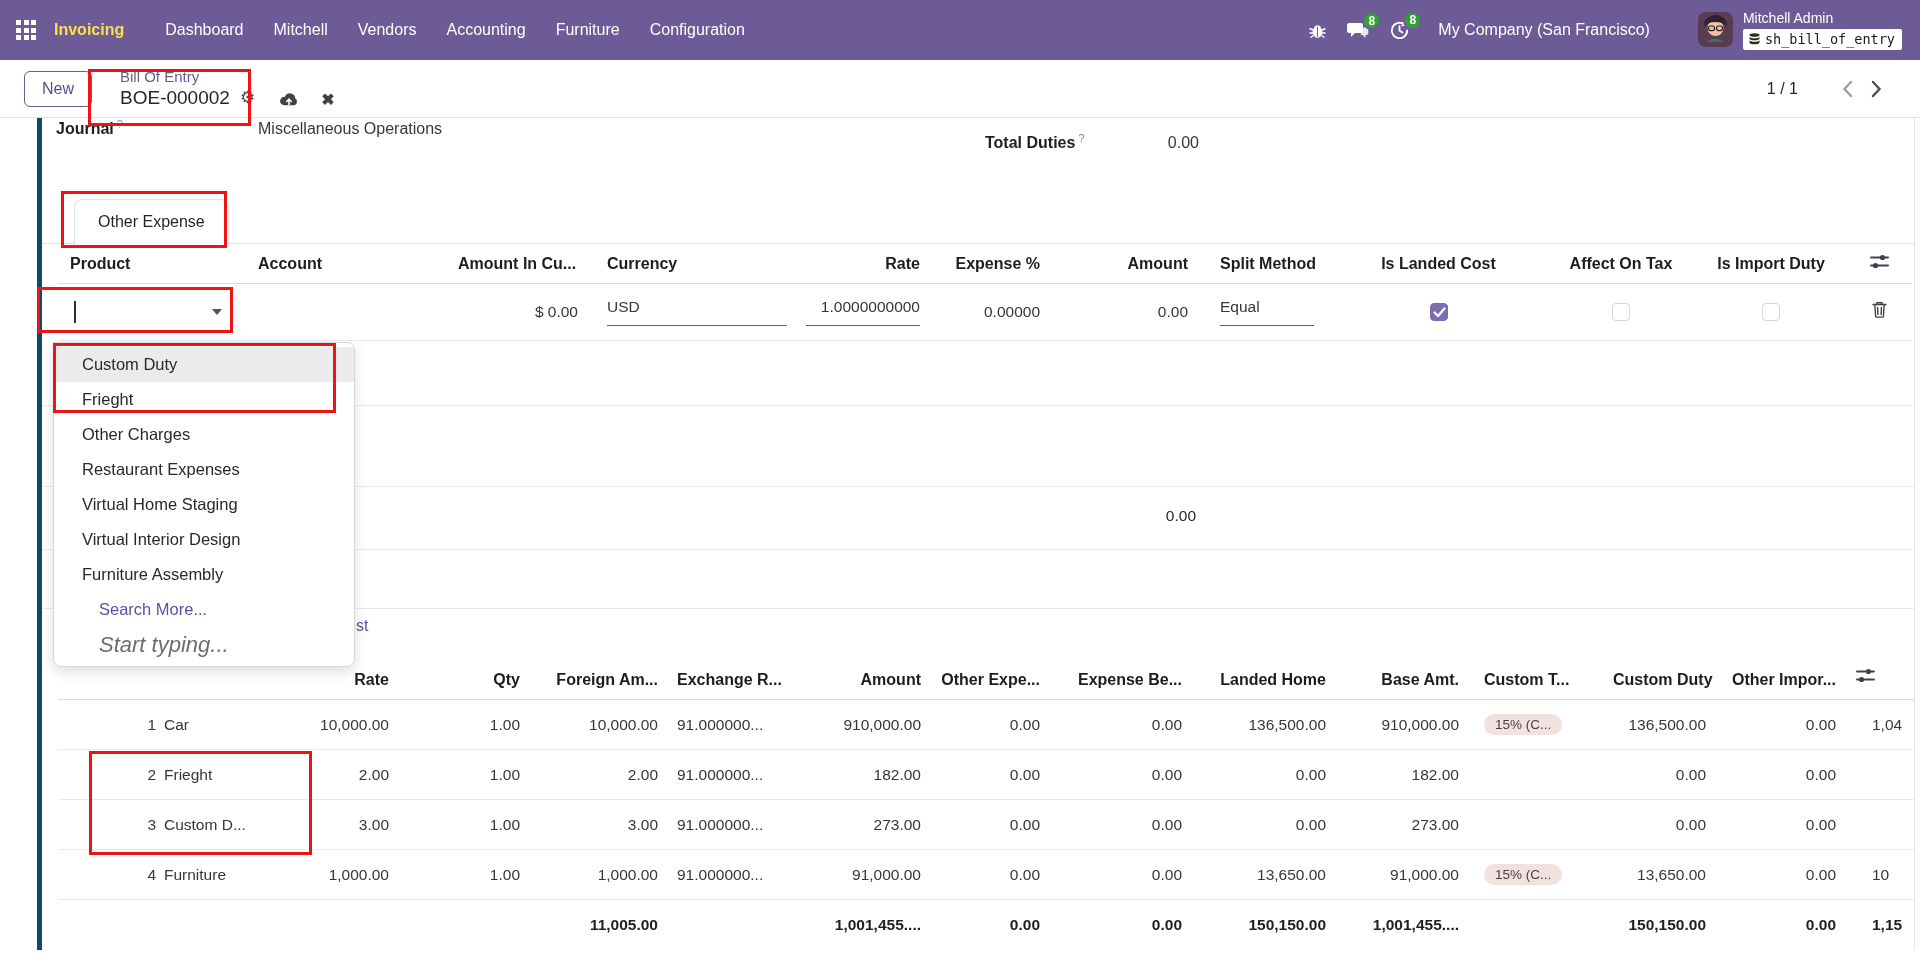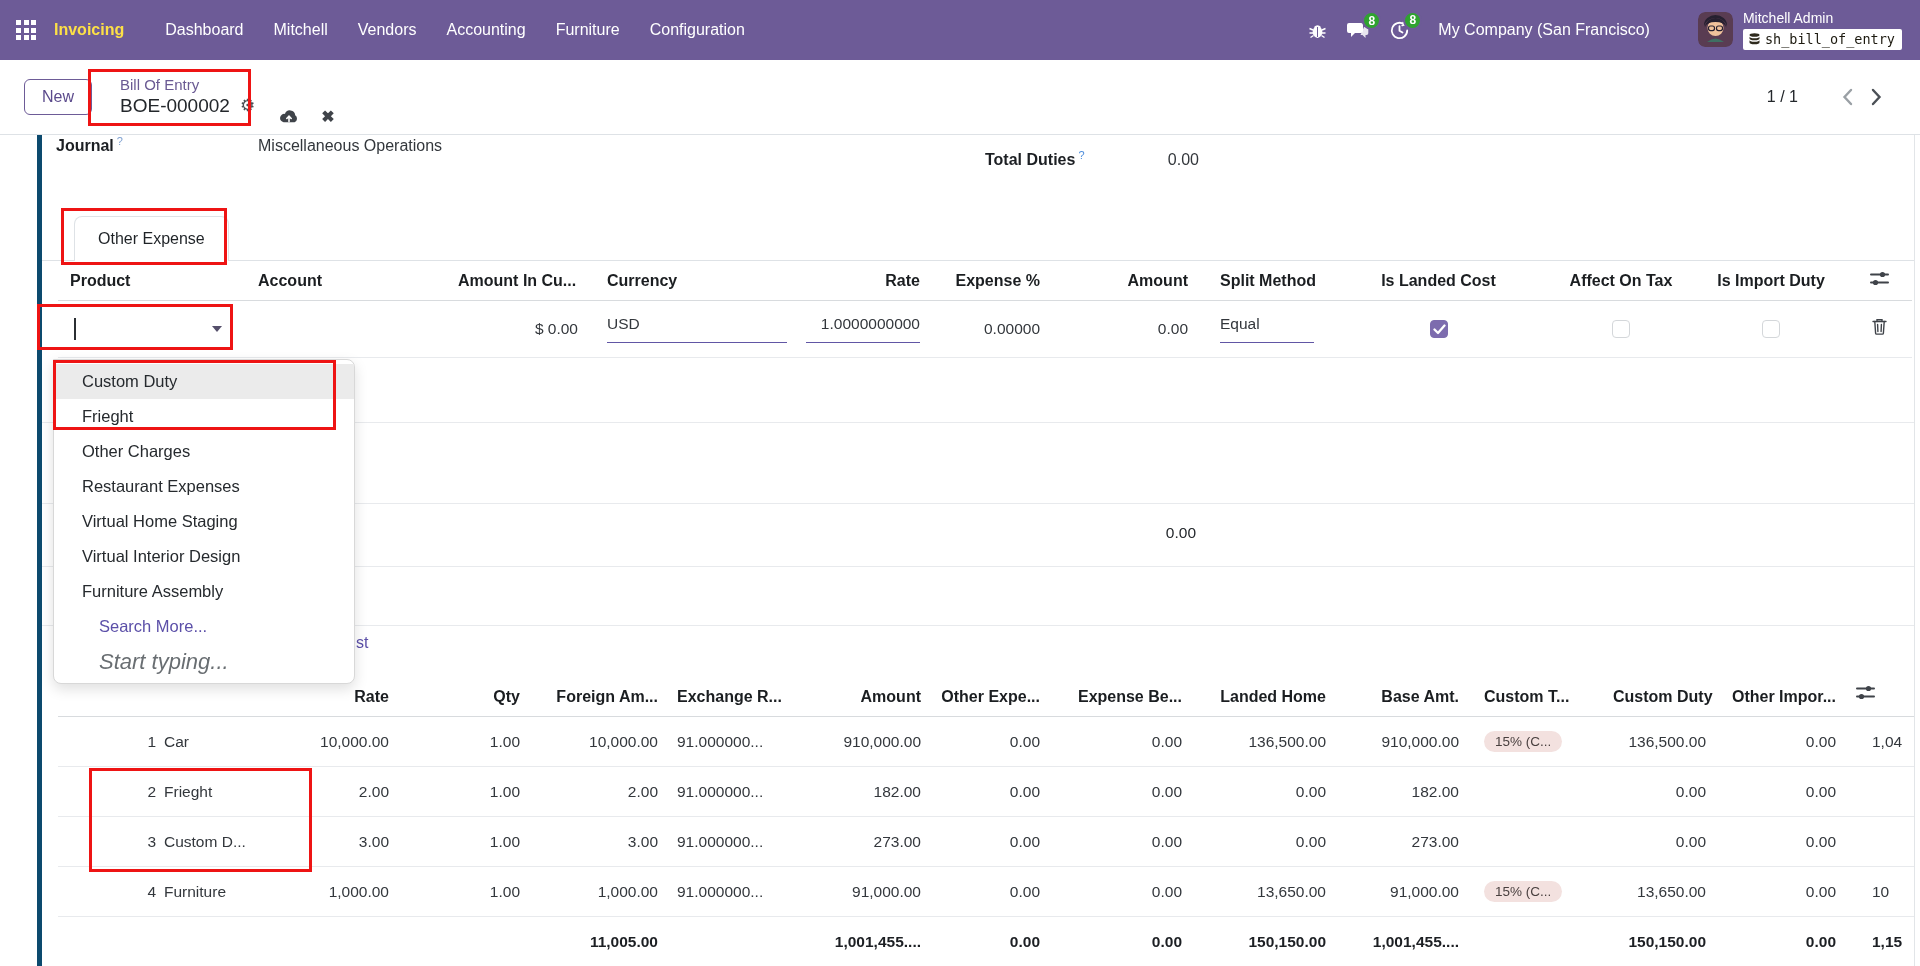--- a/index.html
+++ b/index.html
@@ -21,21 +21,21 @@
     border:2px solid #6d5b97; font-weight:700; }
   .company { color:#fff; font-size:16px; margin:0 48px 0 28px; white-space:nowrap; }
   .userblock { display:flex; align-items:flex-start; }
   .avatar { width:35px; height:35px; border-radius:7px; overflow:hidden; flex:0 0 auto; margin-top:2px; }
   .usercol { margin-left:10px; display:flex; flex-direction:column; }
   .username { color:#fff; font-size:14px; line-height:17px; }
   .dbbadge { margin-top:2px; background:#ffffff; color:#1d1a10; font-family:"DejaVu Sans Mono", monospace;
     font-size:13.5px; padding:2px 7px 3px 6px; display:flex; align-items:center; border-radius:2px; }
   .dbbadge svg { margin-right:5px; }
   
-  .crumbbar { height:75px; display:flex; align-items:center; padding-left:24px; border-bottom:1px solid #dee2e6; position:relative; background:#fff; }
+  .crumbbar { height:58px; display:flex; align-items:center; padding-left:24px; border-bottom:1px solid #dee2e6; position:relative; background:#fff; }
   .btn-new { background:#fff; border:1px solid #6d5b97; color:#5b4a8c; font-size:16px; padding:8px 17px;
     border-radius:6px; cursor:pointer; font-family:inherit; }
   .titleblock { margin-left:28px; display:flex; flex-direction:column; justify-content:center; }
   .crumb-model { color:#6a5a93; font-size:15px; line-height:18px; cursor:pointer; }
   .crumb-rec { color:#23272b; font-size:19px; line-height:24px; display:flex; align-items:center; }
   .gear { font-size:17px; color:#4b5056; margin-left:10px; cursor:pointer; }
   .crumb-icons { display:flex; align-items:center; align-self:flex-end; margin:0 0 8px 24px; }
   .icon-btn { margin-right:22px; cursor:pointer; display:flex; align-items:center; }
   .xmark { font-size:16px; font-weight:700; color:#3f4349; }
   .pager { margin-left:auto; display:flex; align-items:center; padding-right:38px; }

